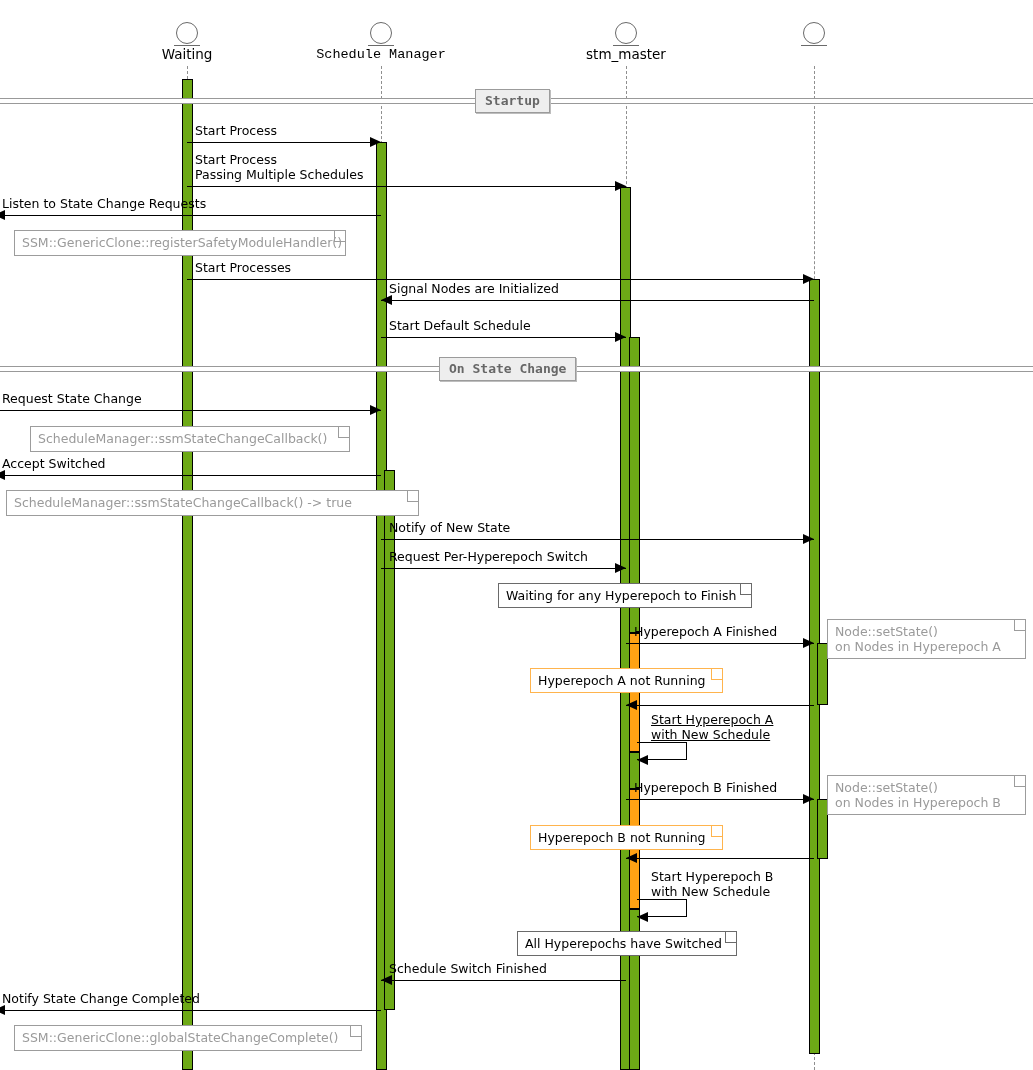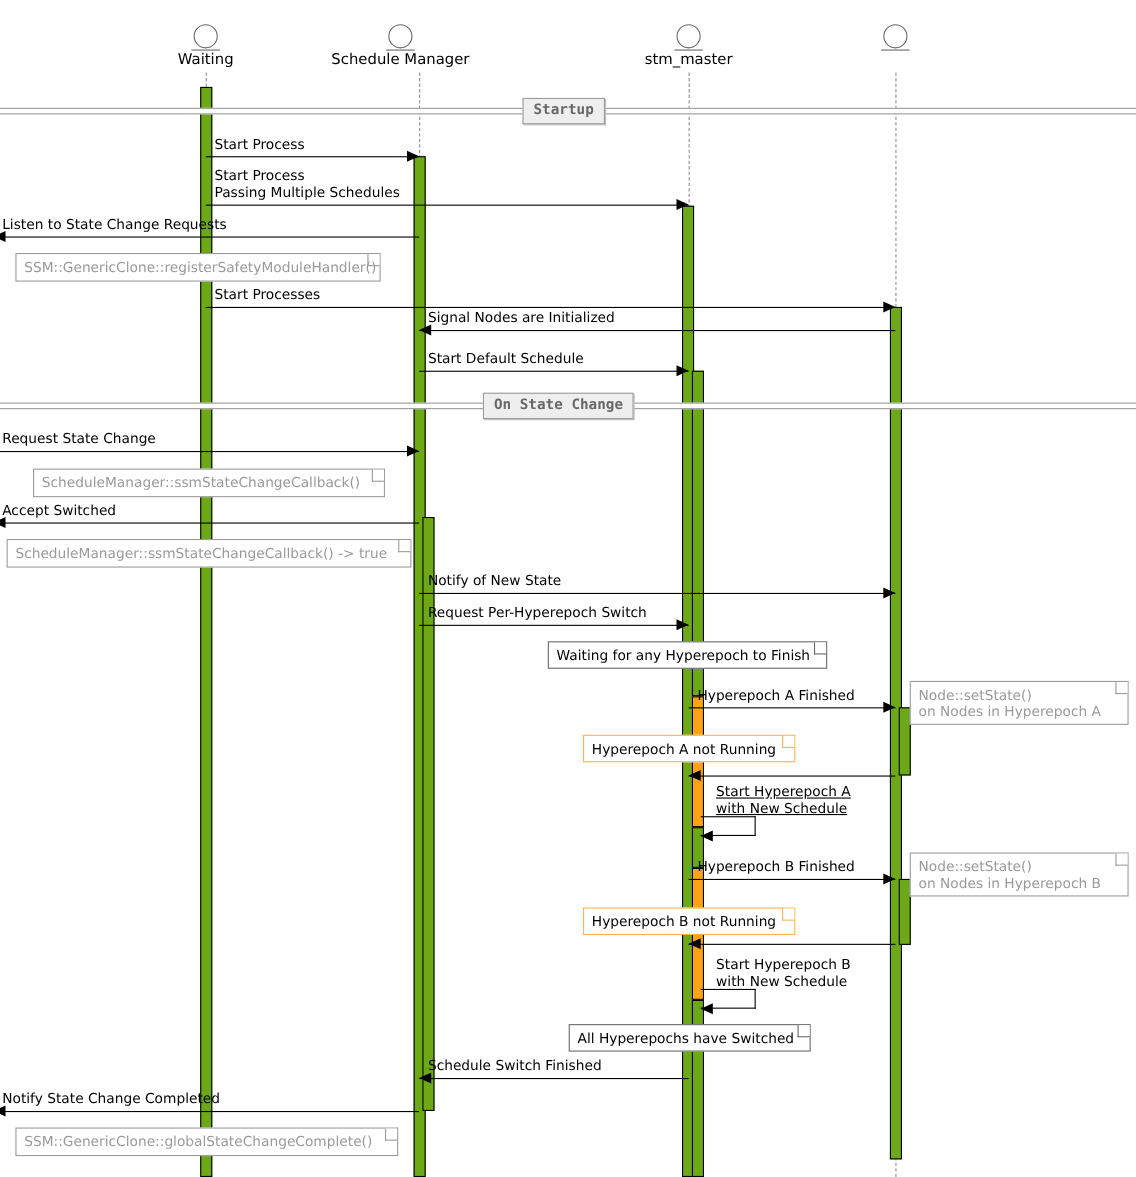--- a/index.html
+++ b/index.html
@@ -134,38 +134,38 @@
       <div class="msgline" style="left: 381px; top: 980px; width: 245px;"></div>
       <div class="arrow left" style="top: 975px; left: 381px;"></div>
       <div class="msglabel" style="left: 389px; top: 961px;">Schedule Switch Finished</div>
       <div class="msgline" style="left: -6px; top: 1010px; width: 387px;"></div>
       <div class="arrow left" style="top: 1005px; left: -6px;"></div>
       <div class="msglabel" style="left: 2px; top: 991px;">Notify State Change Completed</div>
     </div>
   <div id="layer-notes">
       <div class="note" style="left: 14px; top: 230px; width: 332px; min-height: 26px;"><span>SSM::GenericClone::registerSafetyModuleHandler()</span><span class="fold"></span></div>
       <div class="note" style="left: 30px; top: 426px; width: 320px; min-height: 26px;"><span>ScheduleManager::ssmStateChangeCallback()</span><span class="fold"></span></div>
-      <div class="note" style="left: 6px; top: 490px; width: 368px; min-height: 26px;"><span>ScheduleManager::ssmStateChangeCallback() -&gt; true</span><span class="fold"></span></div>
+      <div class="note" style="left: 6px; top: 490px; width: 413px; min-height: 26px;"><span>ScheduleManager::ssmStateChangeCallback() -&gt; true</span><span class="fold"></span></div>
       <div class="note dark" style="left: 498px; top: 583px; width: 254px; min-height: 25px;"><span>Waiting for any Hyperepoch to Finish</span><span class="fold"></span></div>
       <div class="note" style="left: 827px; top: 619px; width: 199px; min-height: 40px;"><span>Node::setState()
 on Nodes in Hyperepoch A</span><span class="fold"></span></div>
       <div class="note warn" style="left: 530px; top: 668px; width: 193px; min-height: 25px;"><span>Hyperepoch A not Running</span><span class="fold"></span></div>
       <div class="note" style="left: 827px; top: 775px; width: 199px; min-height: 40px;"><span>Node::setState()
 on Nodes in Hyperepoch B</span><span class="fold"></span></div>
       <div class="note warn" style="left: 530px; top: 825px; width: 193px; min-height: 25px;"><span>Hyperepoch B not Running</span><span class="fold"></span></div>
       <div class="note dark" style="left: 517px; top: 931px; width: 220px; min-height: 25px;"><span>All Hyperepochs have Switched</span><span class="fold"></span></div>
       <div class="note" style="left: 14px; top: 1025px; width: 348px; min-height: 26px;"><span>SSM::GenericClone::globalStateChangeComplete()</span><span class="fold"></span></div>
     </div>
   <div id="layer-participants">
       <div class="participant" style="left: 97px; top: 22px; width: 180px;">
         <div class="entity-circle"></div>
         <div class="entity-bar"></div>
         <div class="p-label">Waiting</div>
       </div>
-      <div class="participant" style="left: 274px; top: 22px; width: 180px;">
+      <div class="participant" style="left: 291px; top: 22px; width: 180px; font-family: Liberation Mono, monospace;">
         <div class="entity-circle"></div>
         <div class="entity-bar"></div>
         <div class="p-label">Schedule Manager</div>
       </div>
       <div class="participant" style="left: 536px; top: 22px; width: 180px;">
         <div class="entity-circle"></div>
         <div class="entity-bar"></div>
         <div class="p-label">stm_master</div>
       </div>
       <div class="participant" style="left: 724px; top: 22px; width: 180px;">

